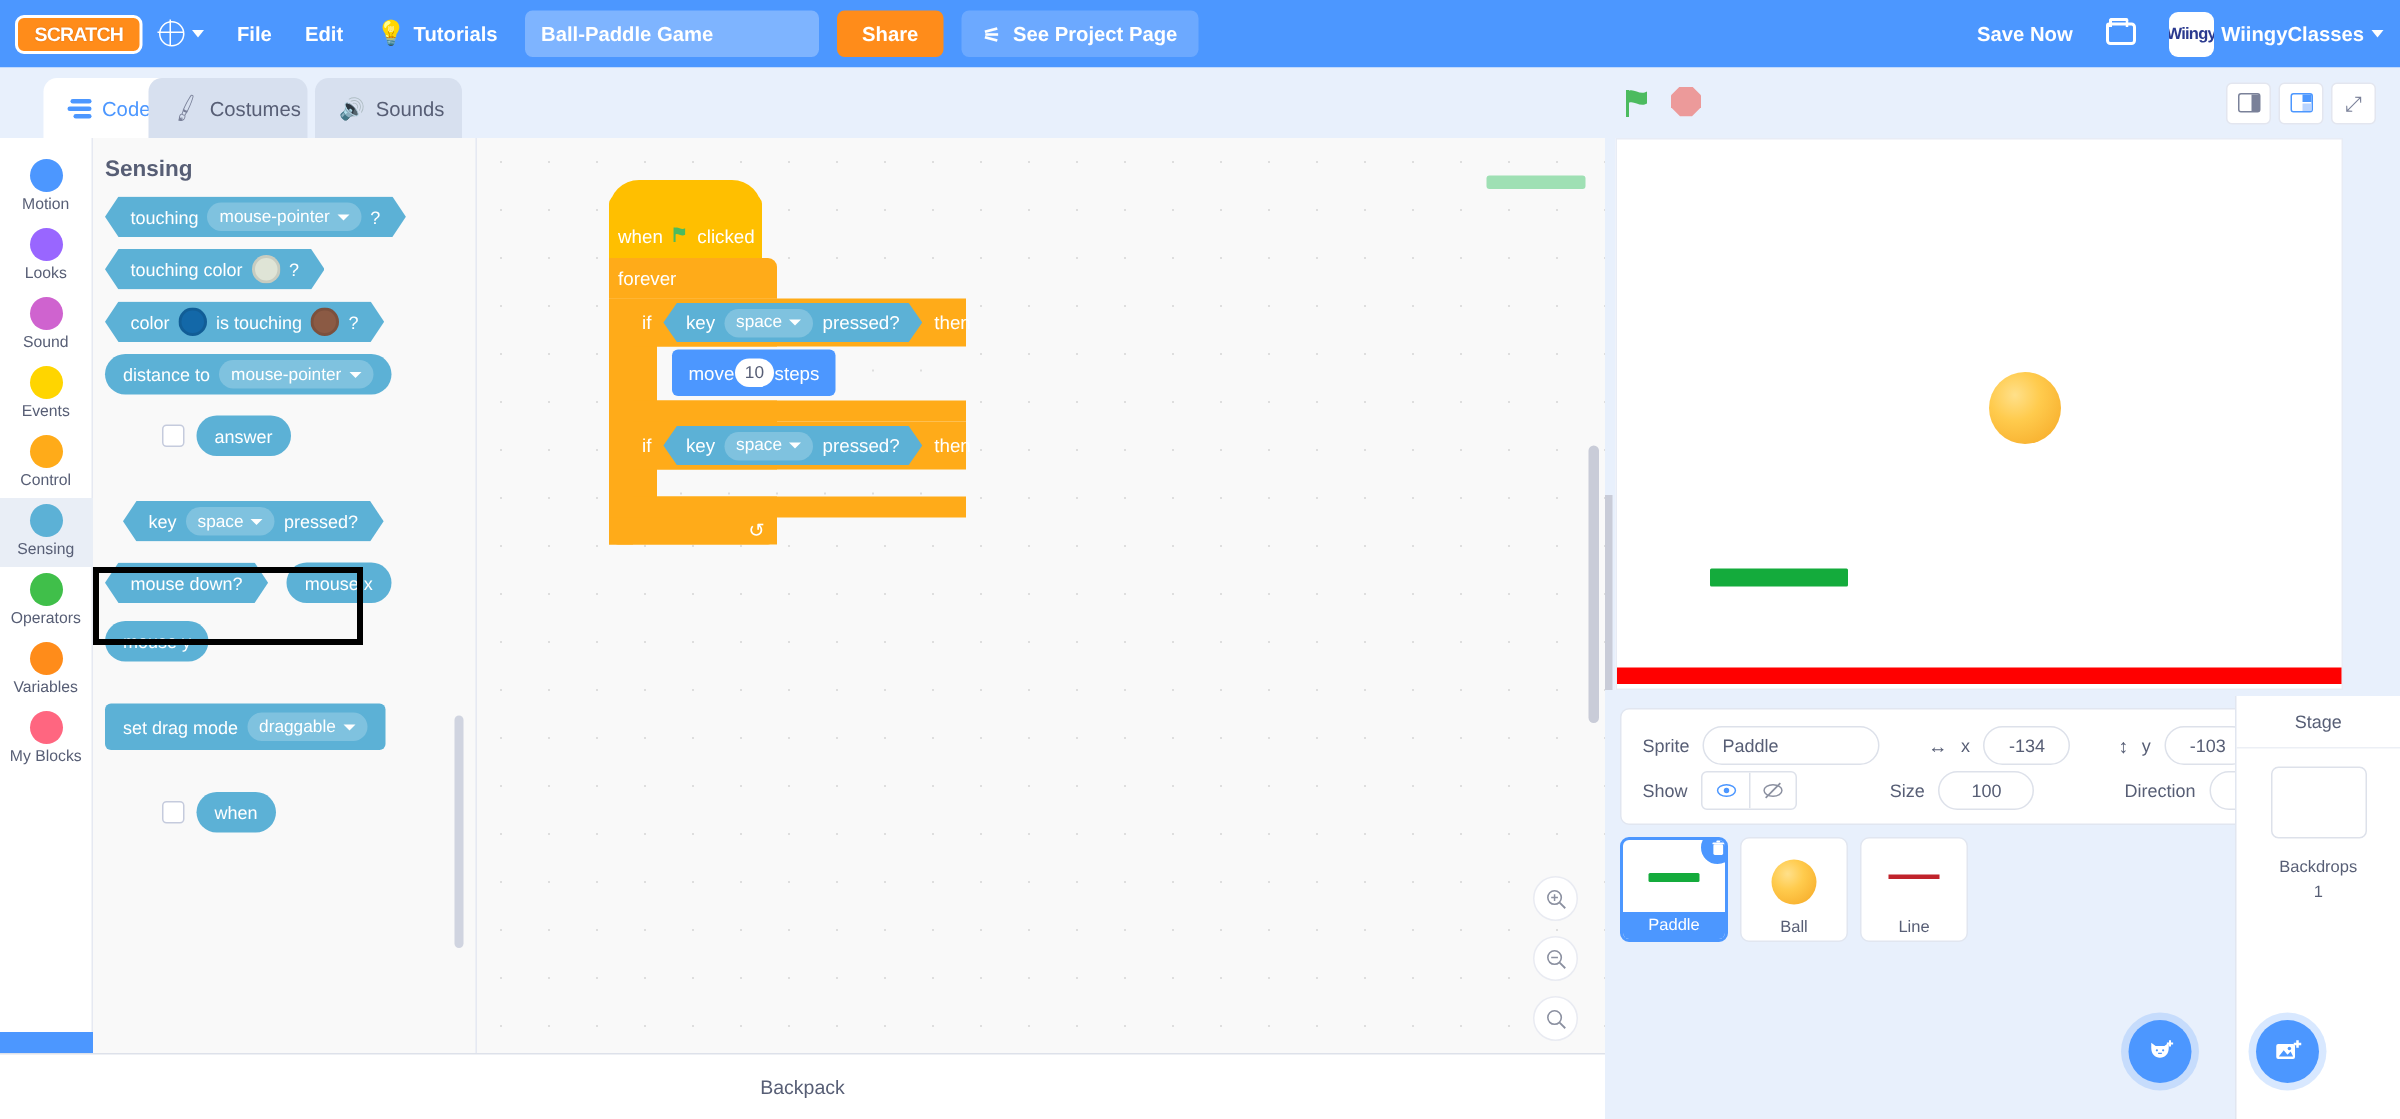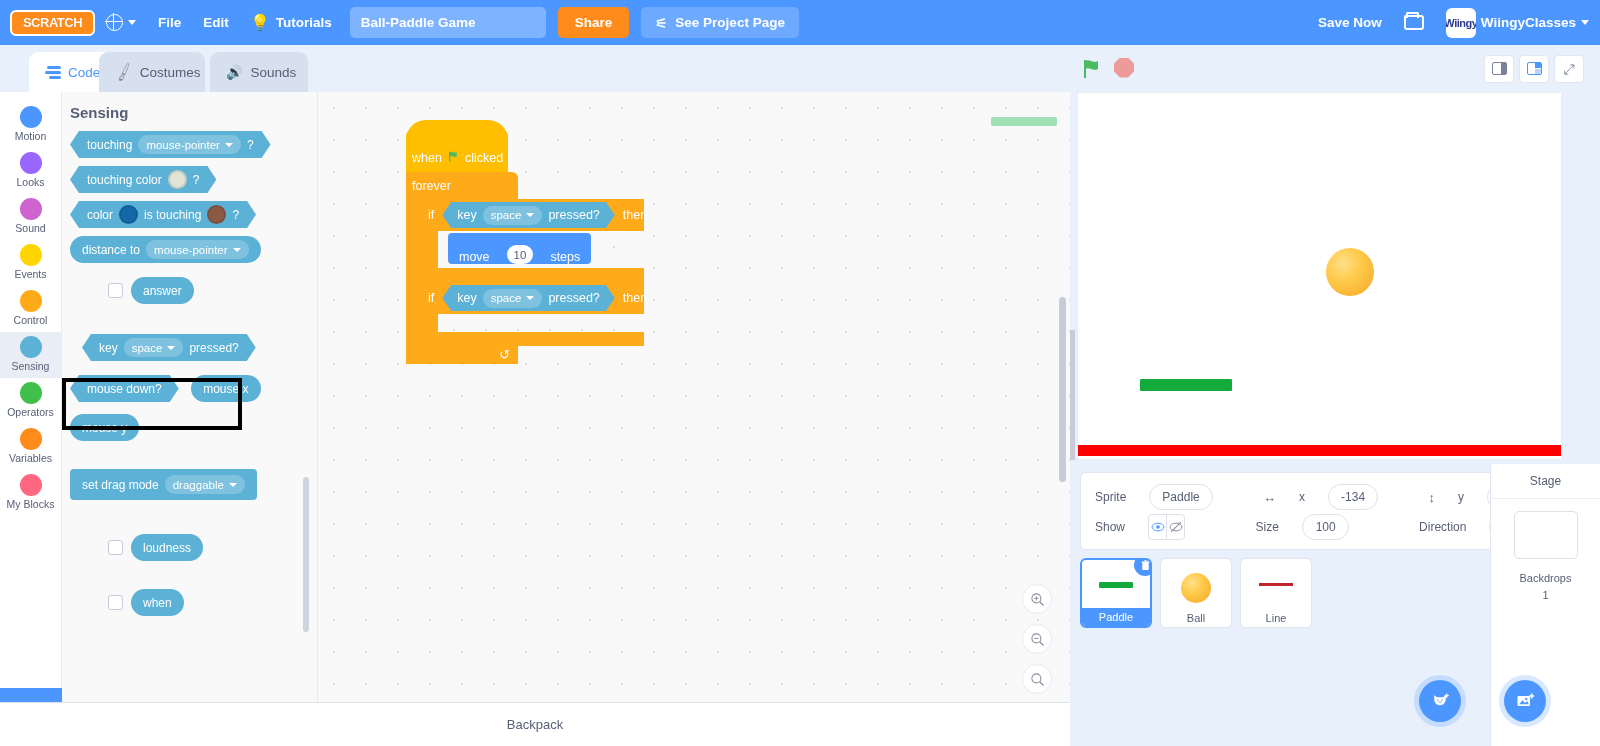--- a/index.html
+++ b/index.html
@@ -196,21 +196,21 @@
   .cbar { height: 32px; display:flex; align-items:center; gap:8px; padding-left: 12px; background:#ffab19; }
   .cmouth { background:#f9f9f9; background-image: radial-gradient(#dedede 1px, transparent 1px); background-size:32px 32px; margin-left: 16px; }
   .cbot { height: 14px; background:#ffab19; }
   .leftcol { position:absolute; left:0; top:0; width:16px; bottom:0; background:#ffab19; }
   .bool {
     display:inline-flex; align-items:center; gap:6px; background:#5cb1d6; color:#fff; height:26px;
     padding: 0 15px; font-size:12.5px;
     clip-path: polygon(9px 0, calc(100% - 9px) 0, 100% 50%, calc(100% - 9px) 100%, 9px 100%, 0 50%);
   }
   .motion-blk {
-    display:inline-flex; align-items:flex-end; gap:17px; background:#4c97ff; color:#fff; height:31px;
+    display:inline-flex; align-items:center; gap:0; background:#4c97ff; color:#fff; height:31px;
     border-radius:4px; padding: 0 11px; font-size:12.5px;
   }
   .num-field { background:#fff; color:#575e75; border-radius: 11px; height:19px; min-width:26px; display:inline-flex;
     align-items:center; justify-content:center; padding: 0 7px; font-size:11.5px;}
   .loop-arrow { position:absolute; right: 8px; bottom: 2px; color:#fff; font-size: 13px; transform: scaleX(-1);}
 
   .zoombtns { position: absolute; right: 18px; bottom: 8px; display:flex; flex-direction:column; gap:10px; }
   .zb { width: 30px; height:30px; border-radius:50%; background:#fff; border:1px solid #e9ebf2;
         display:flex; align-items:center; justify-content:center; color:#8b90a0; font-size:13px; cursor:pointer;}
   .canvas-scroll { position:absolute; right: 4px; top: 205px; width: 7px; height: 185px; background:#c9ccd8; border-radius:4px;}
@@ -230,21 +230,21 @@
   }
   .ball { position:absolute; left:248px; top:155px; width:48px; height:48px; border-radius:50%;
     background: radial-gradient(circle at 36% 32%, #ffe08a 0%, #ffcb4d 38%, #f5a623 100%); }
   .paddle { position:absolute; left:62px; top:286px; width:92px; height:12px; background:#14ab3c; border-radius:1px;}
   .redline { position:absolute; left:0px; top:352px; width:498px; height:11px; background:#f00;}
   .stage-vscroll { position:absolute; left:0px; top:240px; width:5px; height:130px; background:#c9ccd8;}
 
   
   .spritepane { position:absolute; left:1070px; top:464px; width:492px; height:282px; background:#e8f0fc; padding: 8px 10px 0 10px;}
   .infocard { background:#fff; border:1px solid #e1e6f0; border-radius:6px; height: 78px; padding: 9px 14px; }
-  .irow { display:flex; align-items:center; height: 30px; gap: 23px; }
+  .irow { display:flex; align-items:center; height: 30px; gap: 9px; }
   .ilabel { font-size: 12px; color:#575e75; }
   .ifield { border:1px solid #dde1ea; border-radius: 13px; height: 26px; display:flex; align-items:center;
     padding: 0 12px; font-size: 12px; color:#575e75; background:#fff;}
   .ifield.name { width: 118px; }
   .ifield.num { width: 58px; justify-content:center; }
   .arrow-x { color:#575e75; font-size: 13px; }
   .showbtns { display:flex; border:1px solid #dde1ea; border-radius:4px; overflow:hidden; height:26px;}
   .showbtn { width:34px; display:flex; align-items:center; justify-content:center; font-size:13px; color:#8b90a0; cursor:pointer;}
   .showbtn.on { color:#4c97ff; }
   .showbtn + .showbtn { border-left:1px solid #dde1ea; }
@@ -481,26 +481,20 @@
     </div>
 
     <div class="blk stack" style="margin-top:24px;height:31px;">
       <span>set drag mode</span>
       <span class="field">
         <span>draggable</span>
         <span class="dcar"></span>
       </span>
     </div>
 
-    <div class="reporter-row" style="margin-top:26px;">
-      <span class="chk"></span>
-      <span class="blk oval" style="margin-left:0">
-        <span>loudness</span>
-      </span>
-    </div>
 
     <div class="reporter-row" style="margin-top:20px;">
       <span class="chk"></span>
       <span class="blk oval" style="margin-left:0">
         <span>when</span>
       </span>
     </div>
 
     <div class="pal-scroll"></div>
   </div>

